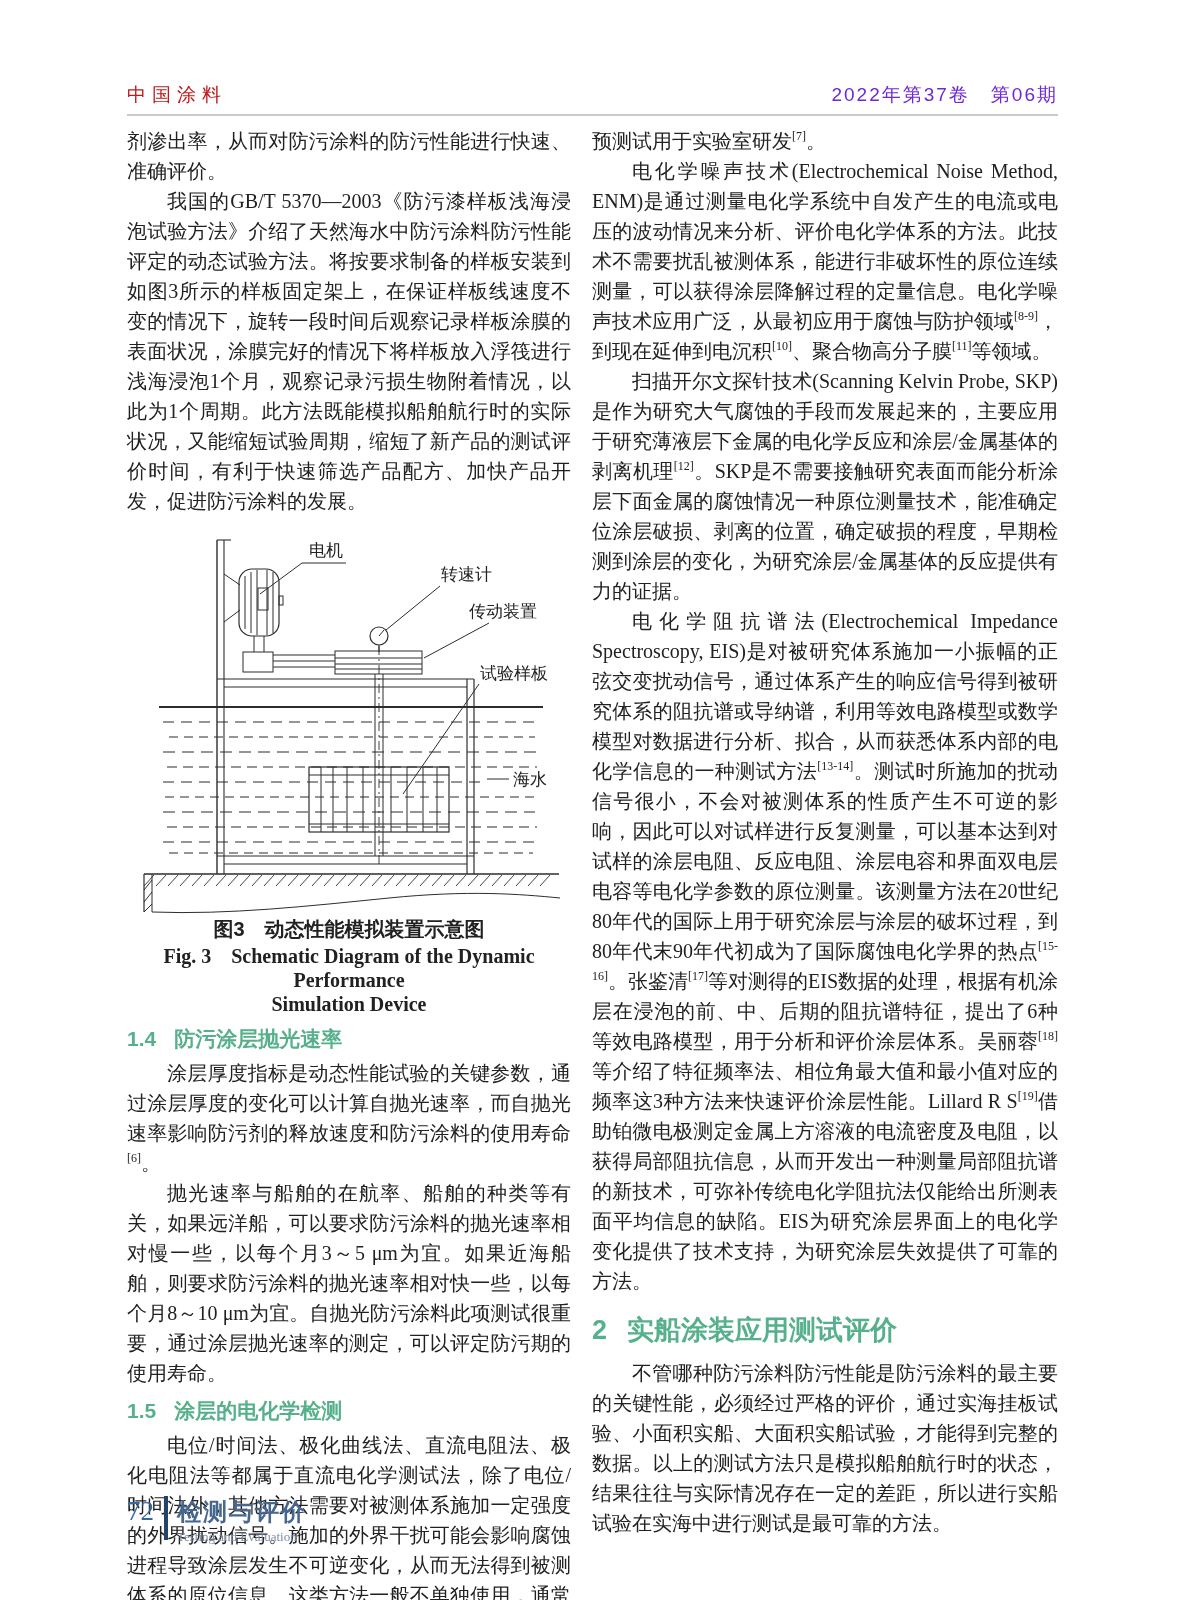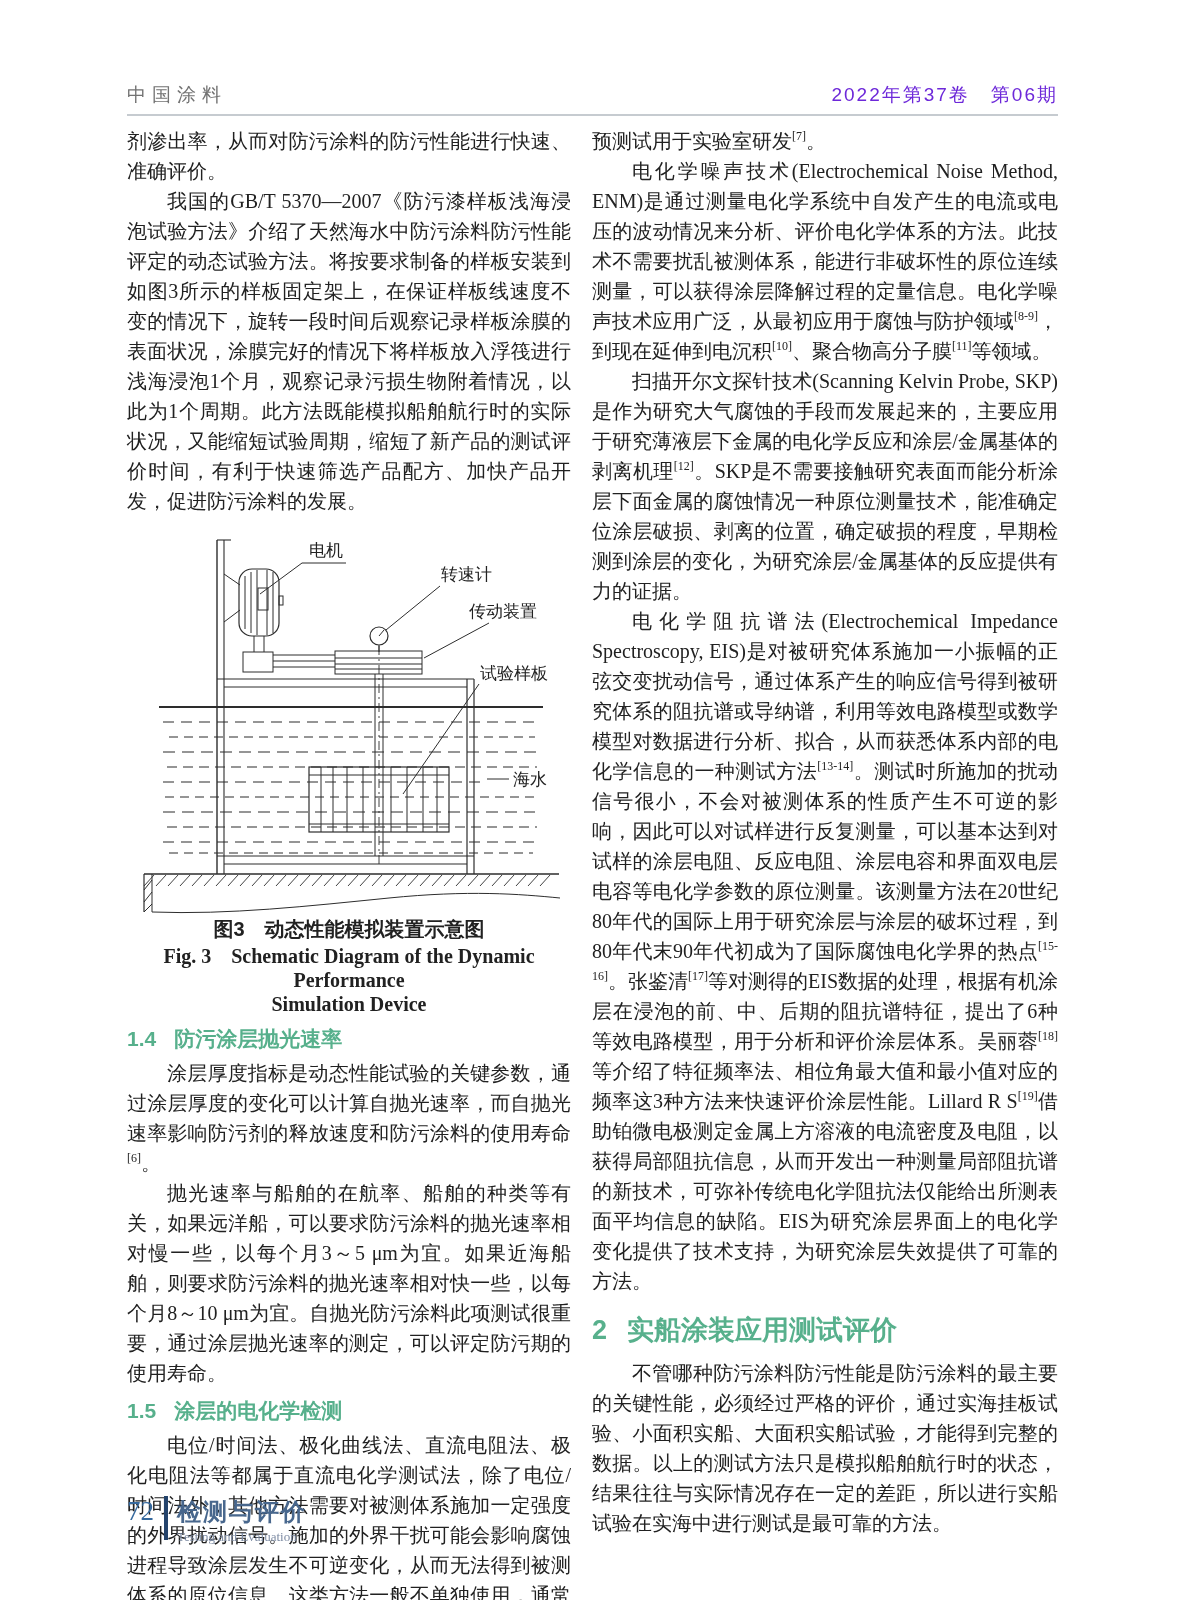--- a/index.html
+++ b/index.html
@@ -3,21 +3,21 @@
 <meta charset="utf-8">
 <style>
   html,body{margin:0;padding:0;background:#ffffff;}
   .page{position:relative;width:1187px;height:1600px;background:#ffffff;overflow:hidden;
         font-family:"Liberation Serif","DejaVu Serif",serif;color:#212121;}
 
   
   .header{position:absolute;left:127px;right:129px;top:74px;height:34px;
           border-bottom:2px solid #c6cbd0;display:flex;justify-content:space-between;
           align-items:flex-end;padding-bottom:6px;}
-  .hdr-journal{font-size:19px;color:#737373;letter-spacing:6px;font-family:Liberation Serif, serif;}
+  .hdr-journal{font-size:19px;color:#b91c1c;letter-spacing:6px;font-family:Liberation Serif, serif;}
   .hdr-issue{font-size:19px;color:#6d28d9;letter-spacing:2px;font-family:"Liberation Sans",sans-serif;}
 
   
   .col{position:absolute;top:126px;}
   .col-left{left:127px;width:444px;}
   .col-right{left:592px;width:466px;}
 
   .par{margin:0;font-size:20px;line-height:30px;text-align:justify;text-justify:inter-ideograph;}
   .par.indent{text-indent:2em;}
   sup{font-size:12px;line-height:0;}
@@ -52,21 +52,21 @@
 
 <div class="page">
 
   <header class="header">
     <span class="hdr-journal">中国涂料</span>
     <span class="hdr-issue">2022年第37卷　第06期</span>
   </header>
 
   <div class="col col-left">
     <p class="par"><span>剂渗出率，从而对防污涂料的防污性能进行快速、准确评价。</span></p>
-    <p class="par indent"><span>我国的GB/T 5370—2007《防污漆样板浅海浸泡试验方法》介绍了天然海水中防污涂料防污性能评定的动态试验方法。将按要求制备的样板安装到如图3所示的样板固定架上，在保证样板线速度不变的情况下，旋转一段时间后观察记录样板涂膜的表面状况，涂膜完好的情况下将样板放入浮筏进行浅海浸泡1个月，观察记录污损生物附着情况，以此为1个周期。此方法既能模拟船舶航行时的实际状况，又能缩短试验周期，缩短了新产品的测试评价时间，有利于快速筛选产品配方、加快产品开发，促进防污涂料的发展。</span></p>
+    <p class="par indent"><span>我国的GB/T 5370—2003《防污漆样板浅海浸泡试验方法》介绍了天然海水中防污涂料防污性能评定的动态试验方法。将按要求制备的样板安装到如图3所示的样板固定架上，在保证样板线速度不变的情况下，旋转一段时间后观察记录样板涂膜的表面状况，涂膜完好的情况下将样板放入浮筏进行浅海浸泡1个月，观察记录污损生物附着情况，以此为1个周期。此方法既能模拟船舶航行时的实际状况，又能缩短试验周期，缩短了新产品的测试评价时间，有利于快速筛选产品配方、加快产品开发，促进防污涂料的发展。</span></p>
 
     <figure class="fig" style="margin:6px 0 4px 0;">
       <svg width="430" height="392" viewBox="0 0 430 392">
 
         <line x1="78" y1="18" x2="78" y2="352" stroke-width="1.4"></line>
         <line x1="85" y1="18" x2="85" y2="352" stroke-width="1.1"></line>
         <line x1="78" y1="18" x2="92" y2="18" stroke-width="1.1"></line>
 
         <line x1="85" y1="52" x2="101" y2="63"></line>
         <line x1="85" y1="100" x2="101" y2="88"></line>

